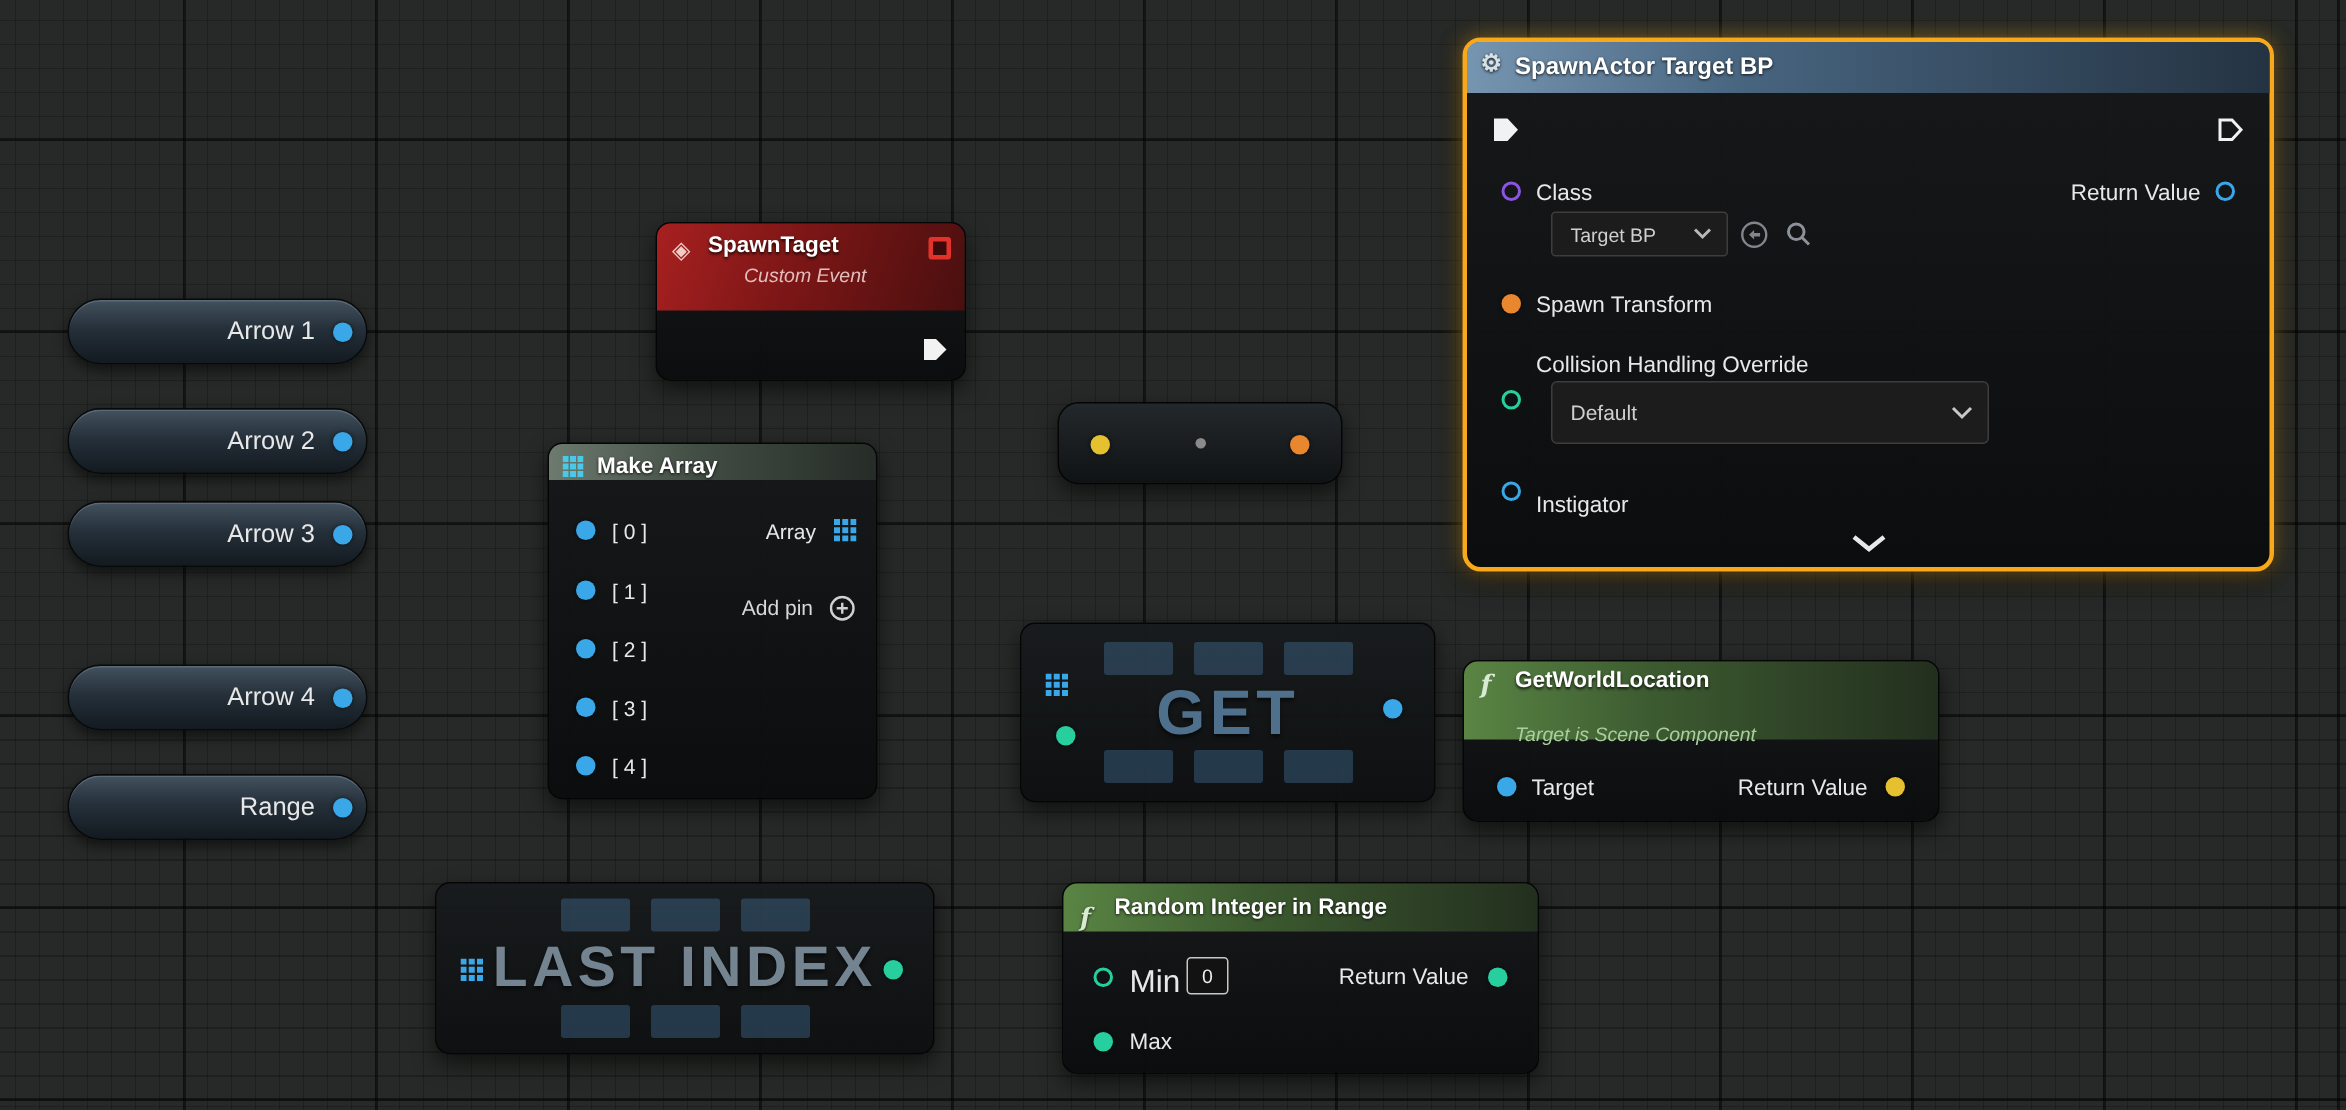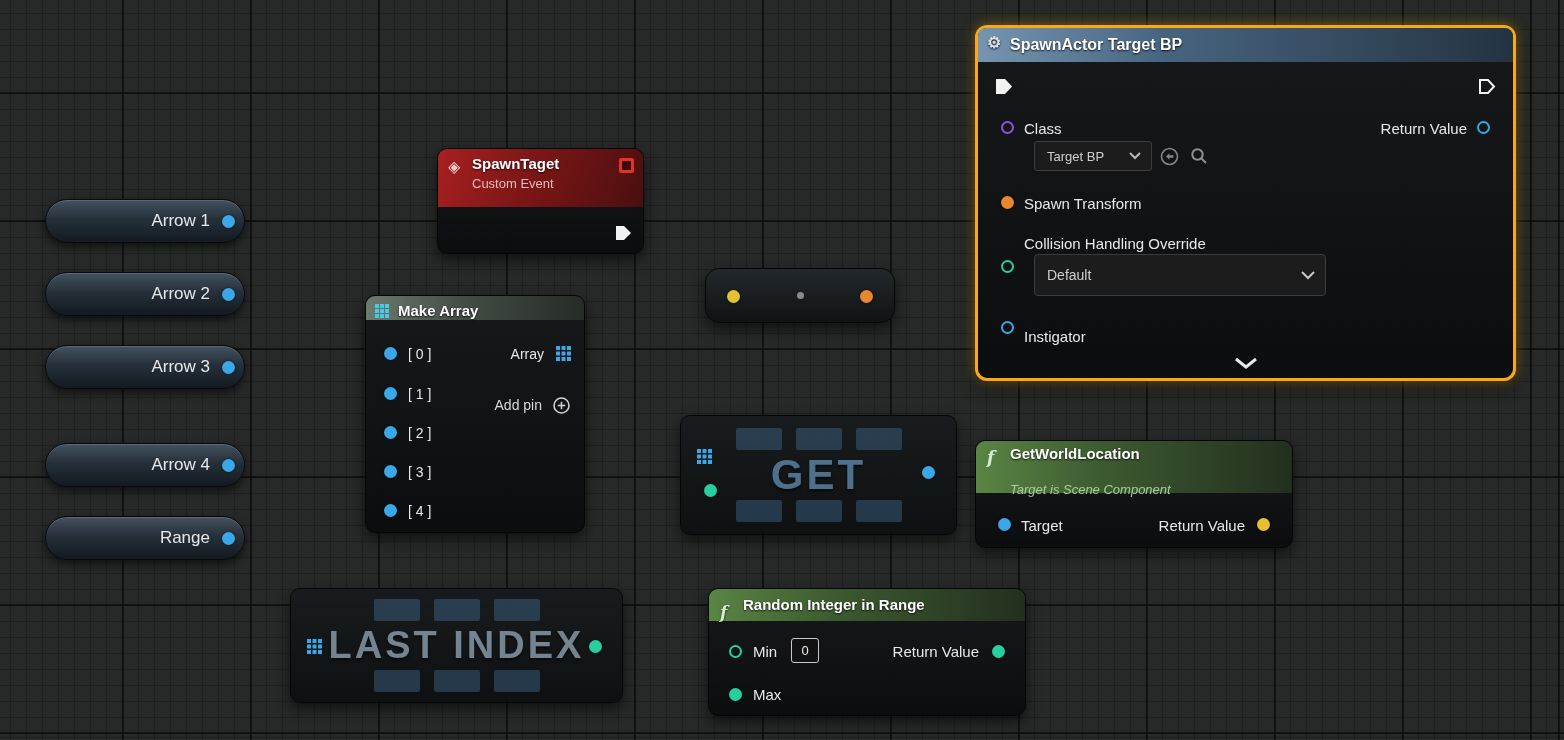--- a/index.html
+++ b/index.html
@@ -53,21 +53,21 @@
 
   
   #spawn-event { left:437px; top:148px; width:207px; height:106px; }
   #spawn-event .evt-hdr {
     height:58px; border-radius:9px 9px 0 0;
     background: linear-gradient(110deg,#a82020 0%, #7c1616 45%, #4a0f0f 100%);
     position:relative; padding:6px 0 0 34px;
   }
   #spawn-event .evt-hdr .hicon{ position:absolute; left:10px; top:8px; }
   #spawn-event .title { font-weight:bold; font-size:15px; color:#fff; text-shadow:0 1px 2px rgba(0,0,0,.8); }
-  #spawn-event .subtitle { font-size:13px; color:#e3bdbd; margin-top:4px; }
+  #spawn-event .subtitle { font-style:italic; font-size:13px; color:#e3bdbd; margin-top:4px;margin-left:24px; }
   #spawn-event .delegate-box {
     position:absolute; right:9px; top:9px; width:15px; height:15px;
     border:3px solid #e33229; background:#3c0a0a; border-radius:2px;
   }
 
   
   #make-array { left:365px; top:295px; width:220px; height:238px; }
   #make-array .hdr { background: linear-gradient(90deg,#6d7a6e 0%, #424d44 45%, #262c27 100%); }
 
   
@@ -149,21 +149,21 @@
     </svg>
 
   <div class="var-node" style="top:199px">
     <span class="lbl">Arrow 1</span>
     <span class="pin f" style="--c:var(--pin-object)"></span>
   </div>
   <div class="var-node" style="top:272px">
     <span class="lbl">Arrow 2</span>
     <span class="pin f" style="--c:var(--pin-object)"></span>
   </div>
-  <div class="var-node" style="top:345px">
+  <div class="var-node" style="top:334px">
     <span class="lbl">Arrow 3</span>
     <span class="pin f" style="--c:var(--pin-object)"></span>
   </div>
   <div class="var-node" style="top:443px">
     <span class="lbl">Arrow 4</span>
     <span class="pin f" style="--c:var(--pin-object)"></span>
   </div>
   <div class="var-node" style="top:516px">
     <span class="lbl">Range</span>
     <span class="pin f" style="--c:var(--pin-object)"></span>
@@ -364,20 +364,20 @@
     </svg>
     <span class="pin f" style="--c:var(--pin-int); right:20px; top:51px"></span>
   </div>
 
   <div class="node" id="random-int">
     <div class="fn-hdr1">
       <span class="hicon f-glyph" style="top:7px">f</span>
       <span>Random Integer in Range</span>
     </div>
     <span class="pin h" style="--c:var(--pin-int); left:20px; top:56px"></span>
-    <span class="lbl" style="left:44px; top:54px; font-size:15px">Min</span>
+    <span class="lbl" style="left:44px; top:54px; font-size:21px">Min</span>
     <div class="value-box" style="left:82px; top:49px">0</div>
     <span class="lbl" style="right:46px; top:54px; font-size:15px">Return Value</span>
     <span class="pin f" style="--c:var(--pin-int); right:20px; top:56px"></span>
     <span class="pin f" style="--c:var(--pin-int); left:20px; top:99px"></span>
     <span class="lbl" style="left:44px; top:97px; font-size:15px">Max</span>
   </div>
 </div>
 
 </body></html>

